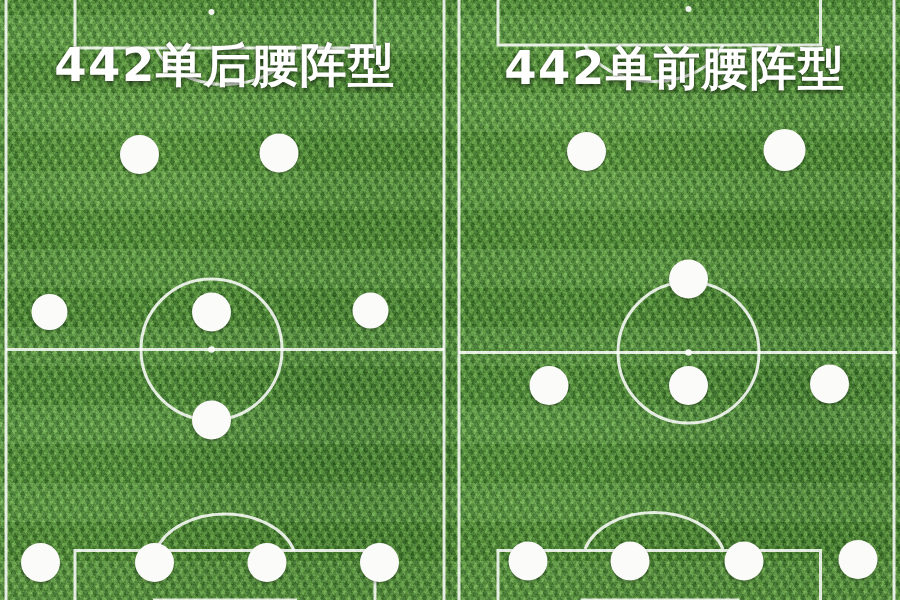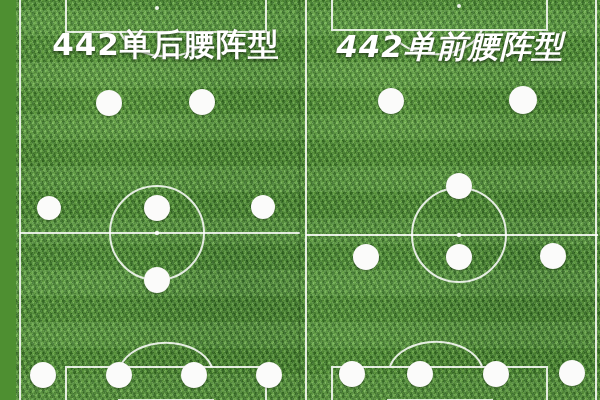--- a/index.html
+++ b/index.html
@@ -11,21 +11,21 @@
     width:600px;height:400px;
     overflow:hidden;
     background:#4e8f31;
   }
   .half{
     position:absolute;
     top:0;
     width:300px;height:400px;
     overflow:hidden;
   }
-  .half.left{left:16px;}
+  .half.left{left:0;}
   .half.right{left:300px;}
 
   
   .grass{
     position:absolute;inset:0;
     background-color:#56993a;
     background-image:
       repeating-linear-gradient(90deg,
         rgba(255,255,255,.055) 0px, rgba(255,255,255,.055) 2px,
         rgba(0,0,0,.050) 2px,      rgba(0,0,0,.050) 4px),
@@ -74,21 +74,21 @@
     color:#ffffff;
     font-weight:bold;
     font-size:31px;
     letter-spacing:1px;
     line-height:1;
     white-space:nowrap;
     text-shadow:0 2px 3px rgba(0,0,0,.42), 0 0 2px rgba(0,0,0,.30);
     user-select:none;
   }
   .half.left  .title{top:29px;}
-  .half.right .title{top:31px;font-style:italic;}
+  .half.right .title{top:31px;}
 
   
   .player{
     position:absolute;
     border-radius:50%;
     background:#fbfbfa;
     box-shadow:0 1px 2px rgba(0,0,0,.28);
     transform:translate(-50%,-50%);
   }
 

